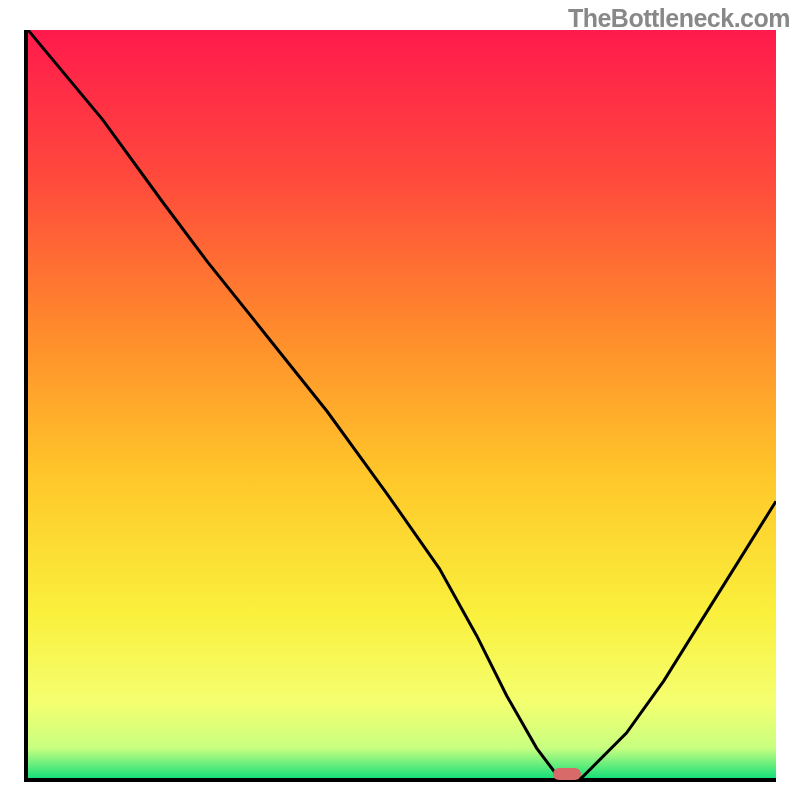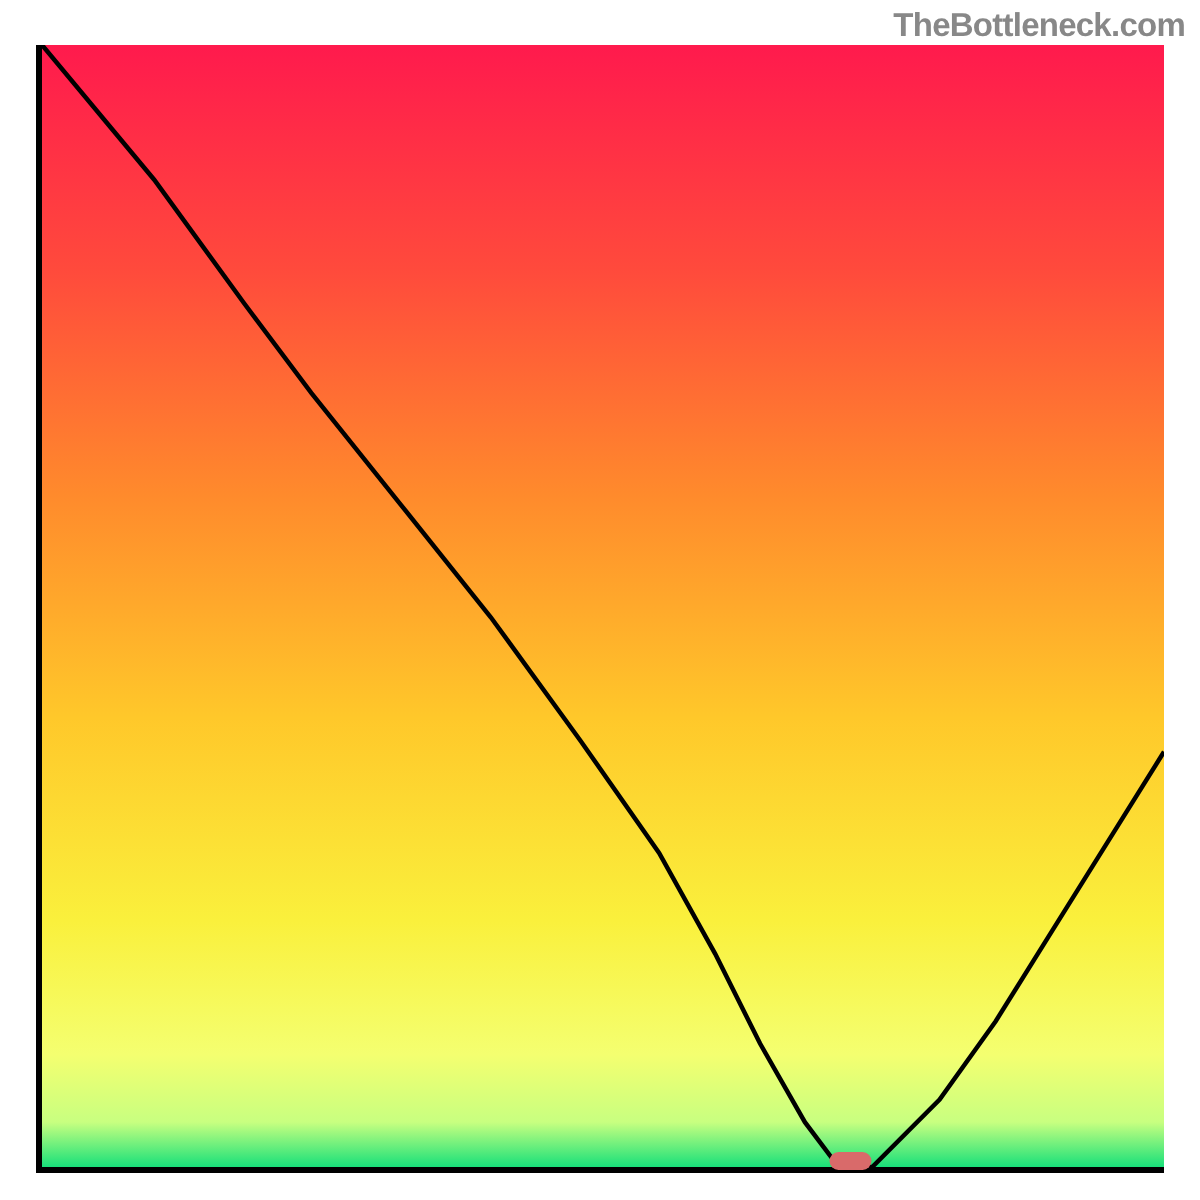--- a/index.html
+++ b/index.html
@@ -8,21 +8,21 @@
     width: 800px;
     height: 800px;
     background: #ffffff;
     font-family: Arial, sans-serif;
     position: relative;
   }
   .watermark {
     position: absolute;
     top: 4px;
     right: 10px;
-    font-size: 22px;
+    font-size: 25px;
     font-weight: bold;
     color: #888888;
     letter-spacing: -0.5px;
   }
   .plot-area {
     position: absolute;
     left: 24px;
     top: 30px;
     width: 752px;
     height: 752px;

